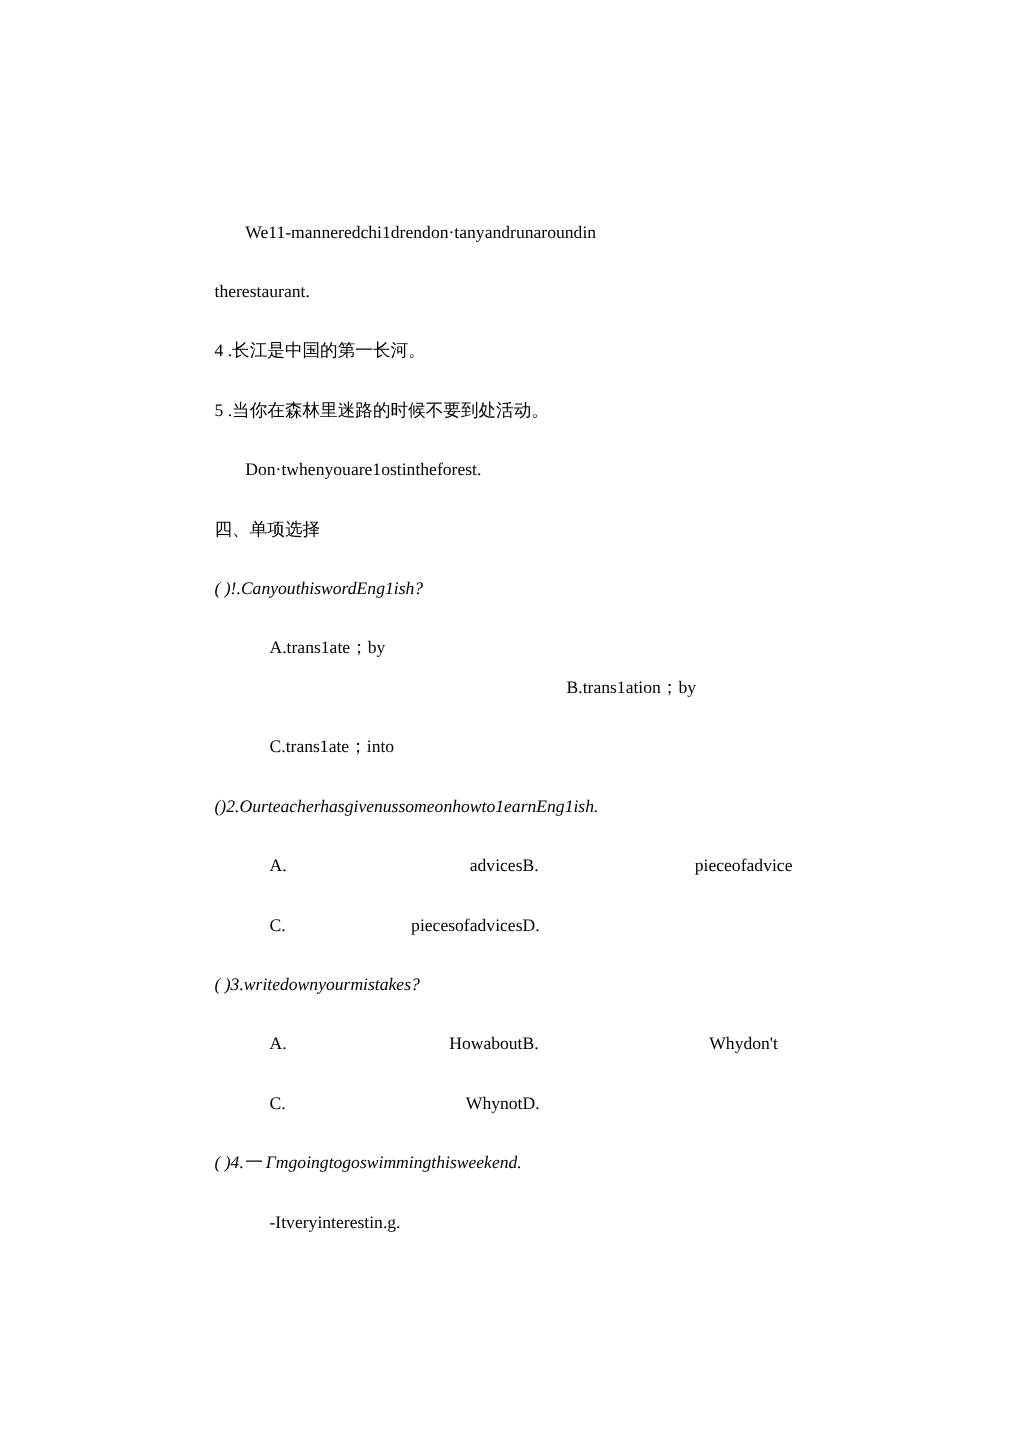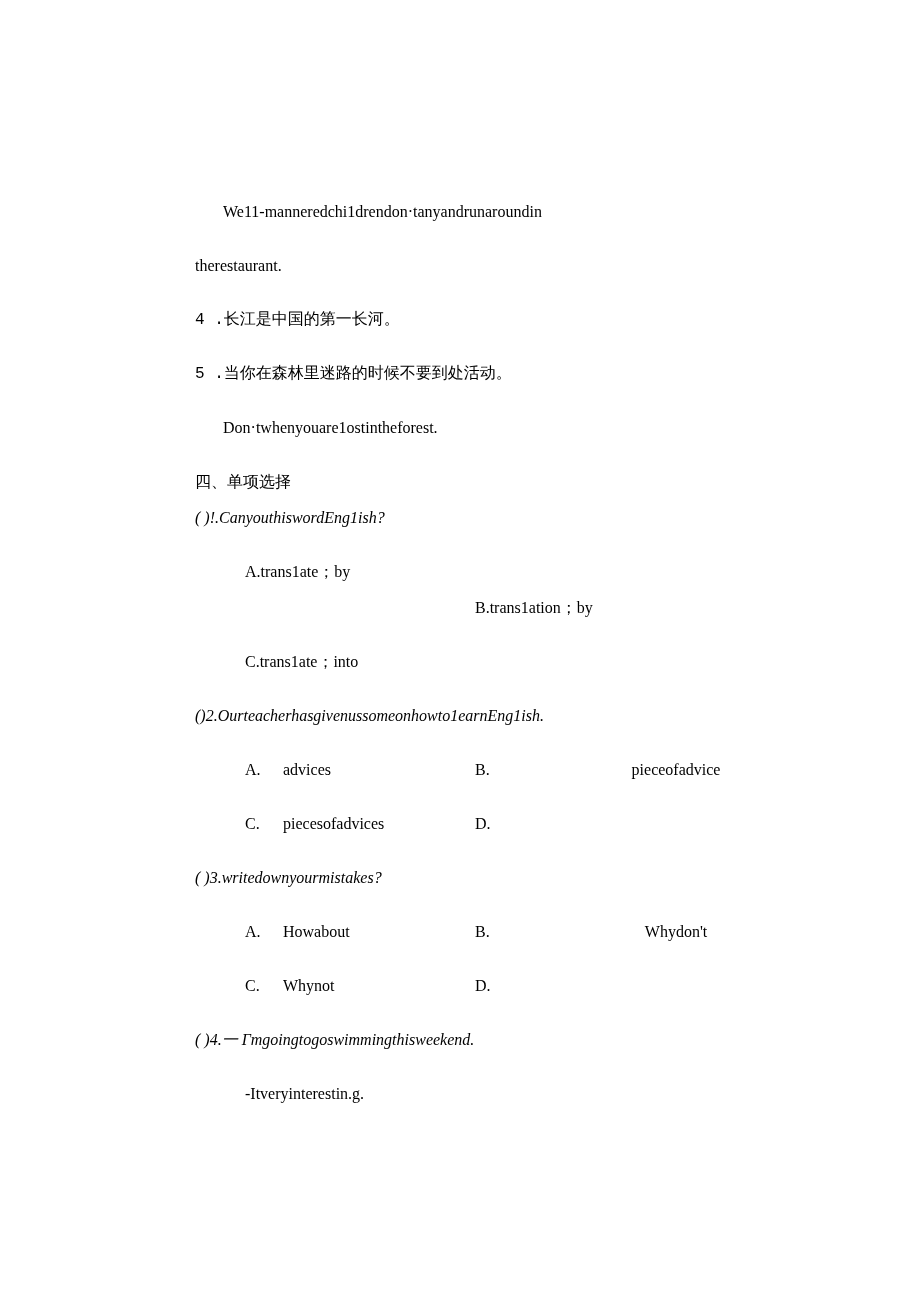--- a/index.html
+++ b/index.html
@@ -21,33 +21,33 @@
     line-height: 1.5;
   }
   .line {
     margin-bottom: 30px;
   }
   .indent {
     padding-left: 28px;
   }
   .num-line {
     margin-bottom: 30px;
-    font-family: Liberation Mono, monospace;
   }
   .section-title {
-    margin-bottom: 12px;
+    margin-bottom: 30px;
   }
   .q-stem {
     margin-bottom: 30px;
     font-style: italic;
   }
   .opts {
     display: flex;
     margin-bottom: 30px;
     padding-left: 50px;
+    gap: 40px;
   }
   .opt-left {
     width: 230px;
     flex: 0 0 230px;
   }
   .opt-right {
     flex: 1;
     margin-top: 36px;
   }
   .opts2 {
@@ -55,20 +55,21 @@
     margin-bottom: 30px;
     padding-left: 50px;
   }
   .opt2-letter {
     width: 38px;
     flex: 0 0 38px;
   }
   .opt2-text-left {
     width: 192px;
     flex: 0 0 192px;
+    text-align: right;
   }
   .opt2-letter-r {
     width: 38px;
     flex: 0 0 38px;
   }
   .opt2-text-right {
     flex: 1;
     text-align: center;
   }
 </style>

